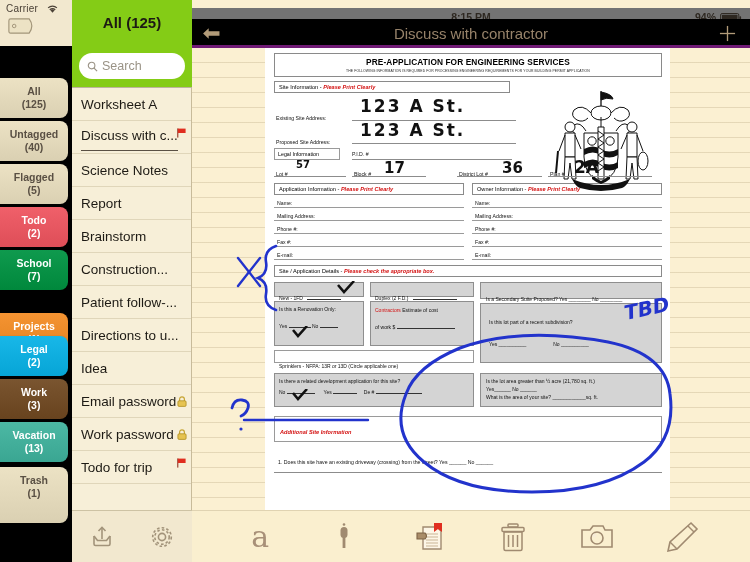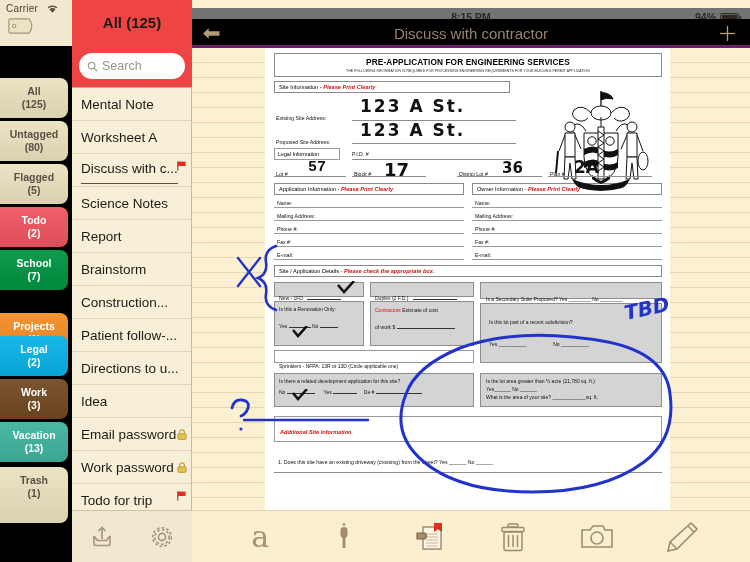--- a/index.html
+++ b/index.html
@@ -45,21 +45,21 @@
   .tag-plain { color: #5a5044 !important; }
 
   
   #note-list {
     position: absolute; left: 72px; top: 0; width: 120px; height: 562px;
     background: #f7efd8;
     border-right: 1px solid #c8bb9a;
   }
   #list-header {
     position: absolute; left: 0; top: 0; width: 120px; height: 88px;
-    background: #ef4444;
+    background: #84cc16;
     border-bottom: 1px solid #bdb49c;
   }
   #top-pad { height: 46px; }
   #search-box {
     position: absolute; left: 7px; top: 53px; width: 106px; height: 26px;
     background: #fff; border-radius: 13px;
     display: flex; align-items: center; padding: 0 8px;
   }
   #search-box .mag { width: 11px; height: 11px; margin-right: 4px; flex: none; }
   #search-input {
@@ -197,21 +197,21 @@
         <path d="M4.6 6.9 A5.2 5.2 0 0 1 11.4 6.9" stroke="#4a4036" stroke-width="1.4" fill="none"></path>
       </svg>
       <svg class="tag-glyph" viewBox="0 0 34 22">
         <path d="M3 3 H24 Q30 11 24 19 H3 Q1 19 1 17 V5 Q1 3 3 3 Z" fill="#ece2c4" stroke="#a2957a" stroke-width="1.3"></path>
         <circle cx="7" cy="11" r="2" fill="none" stroke="#a2957a" stroke-width="1.1"></circle>
       </svg>
     </div>
 
     <div id="tags-container">
         <div class="tag-btn tag-plain" style="top: 78px; height: 40px; background: linear-gradient(rgb(236, 226, 196), rgb(218, 208, 178)); color: rgb(90, 80, 68);"><span>All</span><span class="cnt">(125)</span></div>
-        <div class="tag-btn tag-plain" style="top: 121px; height: 40px; background: linear-gradient(rgb(236, 226, 196), rgb(218, 208, 178)); color: rgb(90, 80, 68);"><span>Untagged</span><span class="cnt">(80)</span></div>
+        <div class="tag-btn tag-plain" style="top: 121px; height: 40px; background: linear-gradient(rgb(236, 226, 196), rgb(218, 208, 178)); color: rgb(90, 80, 68);"><span>Untagged</span><span class="cnt">(40)</span></div>
         <div class="tag-btn tag-plain" style="top: 164px; height: 40px; background: linear-gradient(rgb(236, 226, 196), rgb(218, 208, 178)); color: rgb(90, 80, 68);"><span>Flagged</span><span class="cnt">(5)</span></div>
         <div class="tag-btn" style="top: 207px; height: 40px; background: linear-gradient(rgb(240, 96, 106), rgb(222, 78, 88)); color: rgb(255, 255, 255);"><span>Todo</span><span class="cnt">(2)</span></div>
         <div class="tag-btn" style="top: 250px; height: 40px; background: linear-gradient(rgb(15, 154, 78), rgb(0, 136, 60)); color: rgb(255, 255, 255);"><span>School</span><span class="cnt">(7)</span></div>
         <div class="tag-btn" style="top: 293px; height: 40px; background: linear-gradient(rgb(245, 148, 50), rgb(227, 130, 32)); color: rgb(255, 255, 255); margin-top: 20px;"><span>Projects</span><span class="cnt">(1)</span></div>
         <div class="tag-btn" style="top: 336px; height: 40px; background: linear-gradient(rgb(24, 183, 232), rgb(6, 165, 214)); color: rgb(255, 255, 255);"><span>Legal</span><span class="cnt">(2)</span></div>
         <div class="tag-btn" style="top: 379px; height: 40px; background: linear-gradient(rgb(122, 85, 48), rgb(104, 67, 30)); color: rgb(255, 255, 255);"><span>Work</span><span class="cnt">(3)</span></div>
         <div class="tag-btn" style="top: 422px; height: 40px; background: linear-gradient(rgb(76, 184, 164), rgb(58, 166, 146)); color: rgb(255, 255, 255);"><span>Vacation</span><span class="cnt">(13)</span></div>
         <div class="tag-btn tag-plain" style="top: 467px; height: 56px; background: linear-gradient(rgb(236, 226, 196), rgb(218, 208, 178)); color: rgb(90, 80, 68);"><span>Trash</span><span class="cnt">(1)</span></div>
       </div>
   </div>
@@ -225,21 +225,20 @@
       <div id="search-box">
         <svg class="mag" viewBox="0 0 12 12">
           <circle cx="5" cy="5" r="3.6" fill="none" stroke="#9a9386" stroke-width="1.2"></circle>
           <line x1="7.7" y1="7.7" x2="11" y2="11" stroke="#9a9386" stroke-width="1.3"></line>
         </svg>
         <input id="search-input" type="text" placeholder="Search" style="">
       </div>
     </div>
 
     <div id="rows-container" style="position:absolute;left:0;top:88px;right:0;bottom:52px;overflow:hidden;">
-        <div class="note-row"><span class="ttl">Mental Note</span></div>
         <div class="note-row"><span class="ttl">Worksheet A</span></div>
         <div class="note-row selected"><span class="ttl">Discuss with c...</span><svg class="flag" viewBox="0 0 9 10">
             <path d="M0.8 0.4 V9.6" stroke="#8a1f12" stroke-width="1"></path>
             <path d="M1 0.6 H8.6 V5 H1 Z" fill="#e02e1f"></path>
           </svg></div>
         <div class="note-row"><span class="ttl">Science Notes</span></div>
         <div class="note-row"><span class="ttl">Report</span></div>
         <div class="note-row"><span class="ttl">Brainstorm</span></div>
         <div class="note-row"><span class="ttl">Construction...</span></div>
         <div class="note-row"><span class="ttl">Patient follow-...</span></div>
@@ -363,25 +362,25 @@
             <div class="hw" style="position:absolute;left:86px;top:23px;font-size:17px;letter-spacing:2px;">123 A St.</div>
           </div>
 
           <div style="position:relative;height:32px;margin-top:4px;">
             <div class="bx" style="position:absolute;left:0;top:0;width:66px;height:12px;padding:2px 3px;font-size:5.3px;">Legal Information</div>
             <div class="lbl" style="position:absolute;left:78px;top:3px;">P.I.D. #</div>
             <div class="ul" style="position:absolute;left:78px;top:0;width:160px;height:12px;"></div>
 
             <div class="lbl" style="position:absolute;left:2px;top:23px;">Lot #</div>
             <div class="ul" style="position:absolute;left:0;top:14px;width:72px;height:15px;"></div>
-            <div class="hw" style="position:absolute;left:34px;top:11px;font-size:15px;font-family:Liberation Mono, monospace;">57</div>
+            <div class="hw" style="position:absolute;left:22px;top:11px;font-size:10px;">57</div>
 
             <div class="lbl" style="position:absolute;left:80px;top:23px;">Block #</div>
             <div class="ul" style="position:absolute;left:78px;top:14px;width:74px;height:15px;"></div>
-            <div class="hw" style="position:absolute;left:110px;top:11px;font-size:18px;">17</div>
+            <div class="hw" style="position:absolute;left:110px;top:11px;font-size:15px;">17</div>
 
             <div class="lbl" style="position:absolute;left:185px;top:23px;">District Lot #</div>
             <div class="ul" style="position:absolute;left:183px;top:14px;width:85px;height:15px;"></div>
             <div class="hw" style="position:absolute;left:228px;top:11px;font-size:15px;">36</div>
 
             <div class="lbl" style="position:absolute;left:276px;top:23px;">Plan #</div>
             <div class="ul" style="position:absolute;left:274px;top:14px;width:104px;height:15px;"></div>
             <div class="hw" style="position:absolute;left:300px;top:9px;font-size:17px;">2A</div>
           </div>
 

